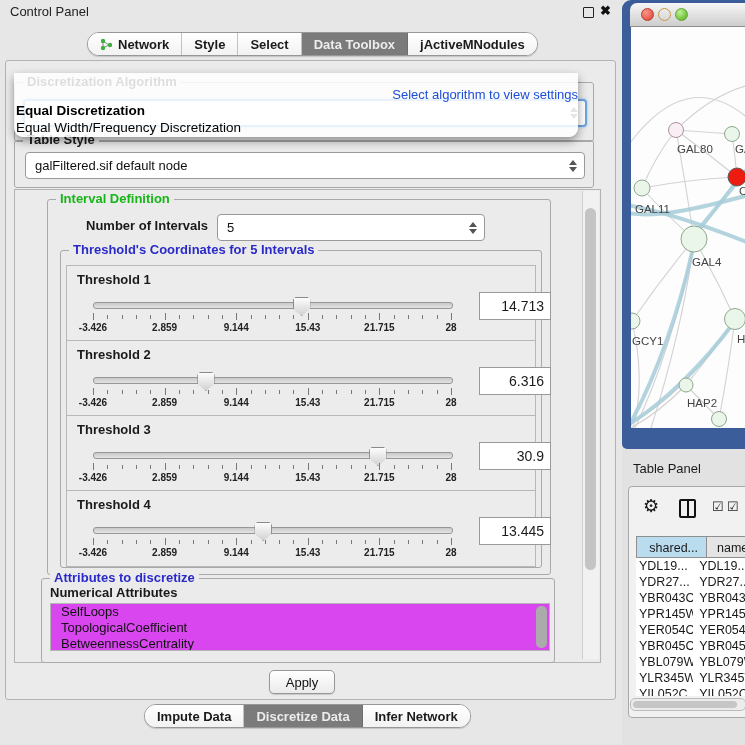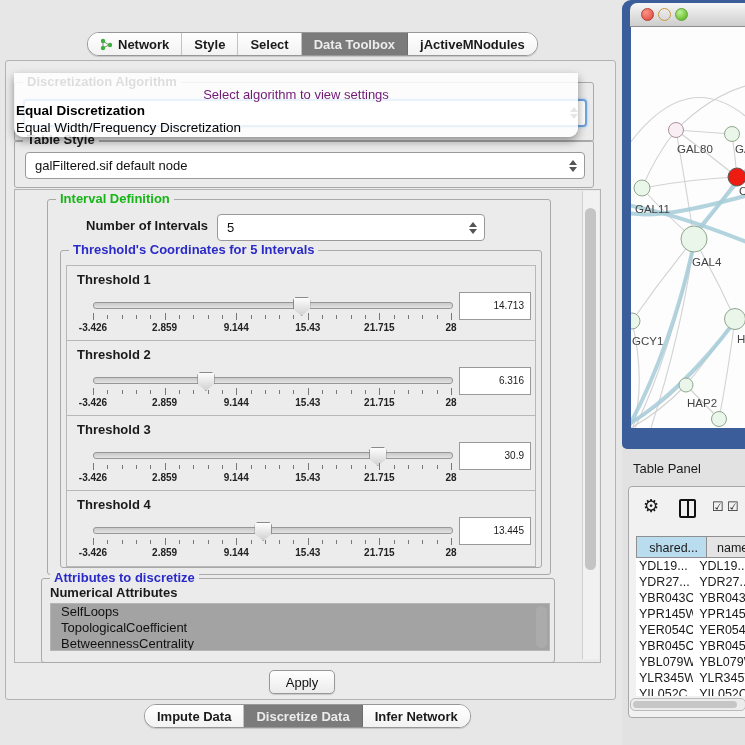--- a/index.html
+++ b/index.html
@@ -23,44 +23,44 @@
   .t-green{color:#17b517;}
   .t-blue{color:#2a2ac8;}
   .combo{background:#fff;border:1px solid #999;border-radius:4px;display:flex;align-items:center;}
   .combo .cv{padding-left:9px;font-size:13px;color:#111;flex:1;}
   .stepper{width:14px;display:flex;flex-direction:column;align-items:center;justify-content:center;gap:2px;margin-right:4px;}
   .arr-up{width:0;height:0;border-left:4px solid transparent;border-right:4px solid transparent;border-bottom:5px solid #555;}
   .arr-dn{width:0;height:0;border-left:4px solid transparent;border-right:4px solid transparent;border-top:5px solid #555;}
   
   .popup{left:14px;top:73px;width:564px;height:64px;background:rgba(255,255,255,.85);border-radius:0 0 9px 9px;
          box-shadow:0 4px 10px rgba(0,0,0,.4);z-index:40;}
-  .pp-ph{position:absolute;left:0;right:0;top:14px;text-align:center;color:#701a75;font-size:13px;}
+  .pp-ph{position:absolute;left:0;right:0;top:14px;text-align:right;color:#1d4ed8;font-size:13px;}
   .pp-o1{position:absolute;left:2px;top:30px;font-weight:bold;font-size:13.5px;color:#000;}
   .pp-o2{position:absolute;left:2px;top:47px;font-size:13.5px;color:#000;}
   .focus-ring{border:2px solid #6ea4dd !important;box-shadow:0 0 3px #8fc1ef;}
   
   .sp{left:14px;top:189px;width:585px;height:472px;border:1px solid #b3b3b3;background:#ebebeb;}
   .vsb{position:absolute;right:1px;top:1px;width:16px;height:468px;background:#f1f1f1;border-left:1px solid #cfcfcf;}
   .vsb .thumb{position:absolute;left:2px;width:11px;background:#c4c4c4;border-radius:6px;}
   
   .th-box{position:absolute;left:0;width:468px;height:75px;border:1px solid #b8b8b8;background:#ececec;}
   .th-title{position:absolute;left:10px;top:6px;font-weight:bold;font-size:13px;}
   .th-track{position:absolute;left:26px;top:36px;width:358px;height:5px;border:1px solid #979797;border-radius:3px;background:linear-gradient(#c9c9c9,#e3e3e3);}
   .th-thumb{position:absolute;top:-6px;width:16px;height:17px;background:linear-gradient(#fdfdfd,#d2d2d2);border:1px solid #8a8a8a;
             clip-path:polygon(50% 100%,2% 62%,2% 14%,16% 0,84% 0,98% 14%,98% 62%);}
   .th-ticks{position:absolute;left:26px;top:47px;width:358px;height:7px;}
   .tick{position:absolute;top:0;width:1px;background:#777;}
   .tick.major{height:7px;}
   .tick.minor{height:4px;top:2px;}
   .th-labs{position:absolute;left:26px;top:56px;width:358px;height:12px;}
   .th-lab{position:absolute;transform:translateX(-50%);font-size:10px;font-weight:bold;color:#222;white-space:nowrap;}
-  .th-value{position:absolute;left:392px;top:26px;width:64px;height:26px;background:#fff;border:1px solid #999;
-            font-size:10px;text-align:right;line-height:26px;padding-right:6px;}
-  
-  .attr-list{background:#a3a3a3;border:1px solid #b5b5b5;overflow:hidden;}
+  .th-value{position:absolute;left:412px;top:26px;width:64px;height:26px;background:#fff;border:1px solid #999;
+            font-size:14px;text-align:right;line-height:26px;padding-right:6px;}
+  
+  .attr-list{background:#d946ef;border:1px solid #b5b5b5;overflow:hidden;}
   .attr-item{padding:0 0 0 10px;height:16px;line-height:16px;font-size:13px;color:#111;}
   .list-vsb{position:absolute;right:2px;top:2px;width:11px;height:42px;background:#ababab;border-radius:5px;}
   
   .btn{background:linear-gradient(#ffffff,#ebebeb);border:1px solid #989898;border-radius:5px;font-size:13px;color:#111;
        display:flex;align-items:center;justify-content:center;box-shadow:0 1px 1px rgba(0,0,0,.15);}
   
   .net-win{left:622px;top:0;width:123px;height:449px;background:#3b5e9b;border-radius:9px 0 0 5px;}
   .net-titlebar{left:630px;top:3px;width:115px;height:23px;background:linear-gradient(#f7f7f7,#cdcdcd);border-radius:7px 0 0 0;border-bottom:1px solid #8e8e8e;}
   .tl{position:absolute;top:5px;width:11px;height:11px;border-radius:50%;}
   .net-canvas{left:631px;top:27px;width:114px;height:401px;background:#fdfdfd;overflow:hidden;}
@@ -78,20 +78,25 @@
   .tp-c1{width:71px;padding-left:3px;overflow:hidden;}
   .tp-c2{width:60px;padding-left:6px;overflow:hidden;}
   .hsb{left:630px;top:698px;width:114px;height:11px;background:#ececec;border:1px solid #bbb;border-radius:5px;}
   .hsb .thumb{position:absolute;left:2px;top:1.5px;width:104px;height:7px;background:#c6c6c6;border-radius:4px;}
 </style>
 </head>
 <body>
 
 <div id="root">
 
+  <div class="abs cp-titlebar">
+    <div class="abs cp-title">Control Panel</div>
+    <div class="abs float-ico"></div>
+    <div class="abs close-ico">✖</div>
+  </div>
 
   <div class="abs" style="left:87px;top:32px;">
     <div class="seg">
       <div class="tab">
         <svg width="13" height="13" viewBox="0 0 13 13">
           <line x1="3" y1="3" x2="9" y2="7" stroke="#8a8a8a" stroke-width="1"></line>
           <line x1="3" y1="10" x2="9" y2="7" stroke="#8a8a8a" stroke-width="1"></line>
           <line x1="3" y1="3" x2="3" y2="10" stroke="#8a8a8a" stroke-width="1"></line>
           <circle cx="3" cy="3" r="2.2" fill="#3fae3f"></circle>
           <circle cx="3" cy="10" r="2.2" fill="#3fae3f"></circle>

